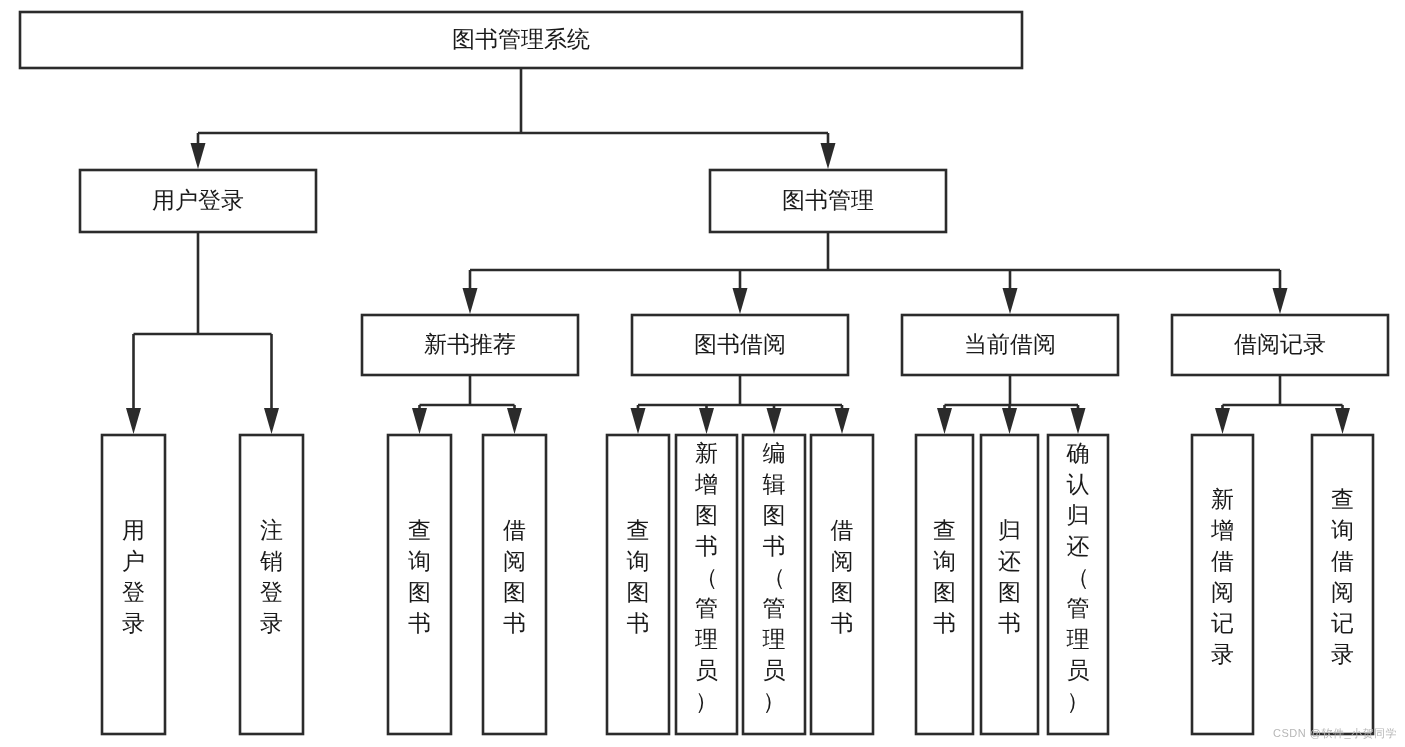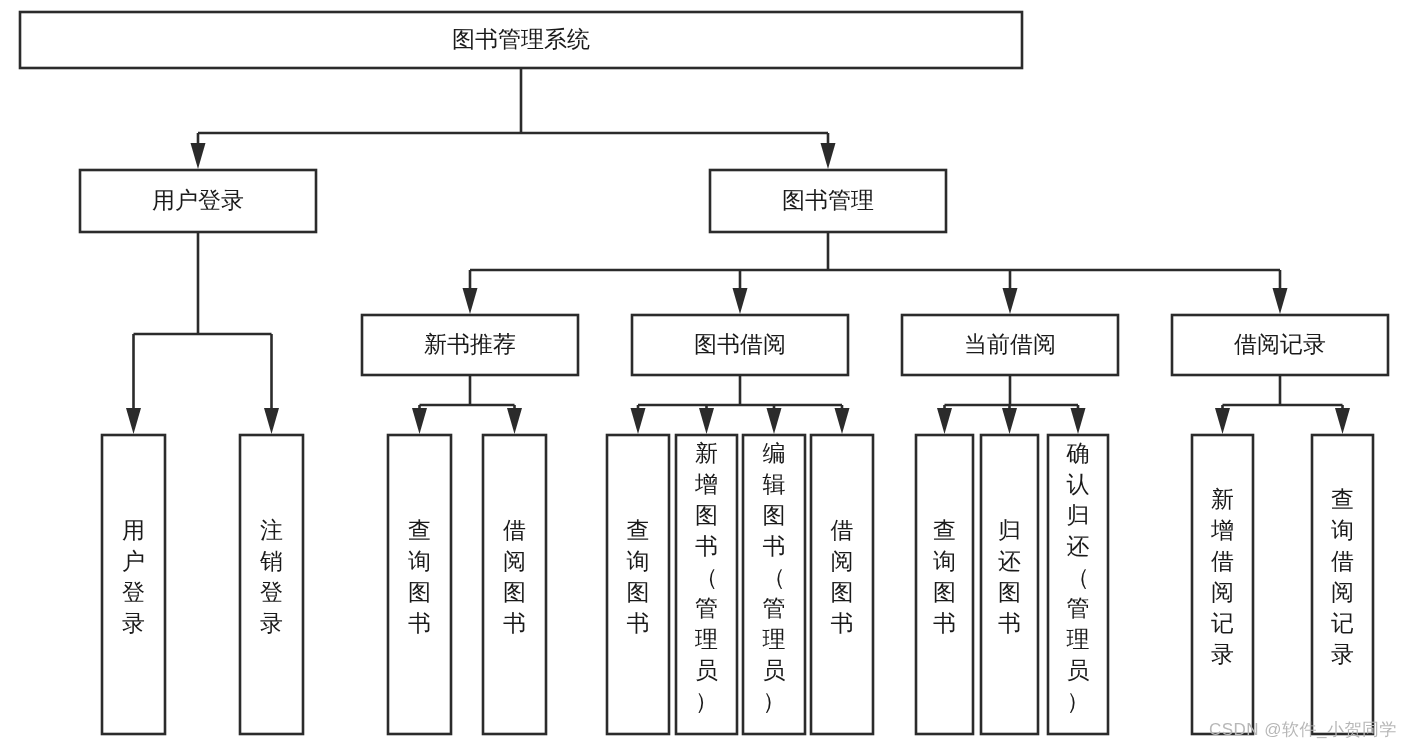--- a/index.html
+++ b/index.html
@@ -53,21 +53,21 @@
     font-family: "Liberation Sans", "DejaVu Sans", sans-serif;
     font-size: 23px;
     fill: #1a1a1a;
     text-anchor: middle;
   }
   .watermark-text {
     position: absolute;
     right: 8px;
     bottom: 6px;
     font-family: "Liberation Sans", "DejaVu Sans", sans-serif;
-    font-size: 17px;
+    font-size: 11px;
     color: #b7b7b7;
     white-space: nowrap;
     letter-spacing: 0.5px;
   }
 </style>
 </head>
 <body>
 
 <div id="diagram-root">
   <svg id="flow-svg" viewBox="0 0 1405 747">

